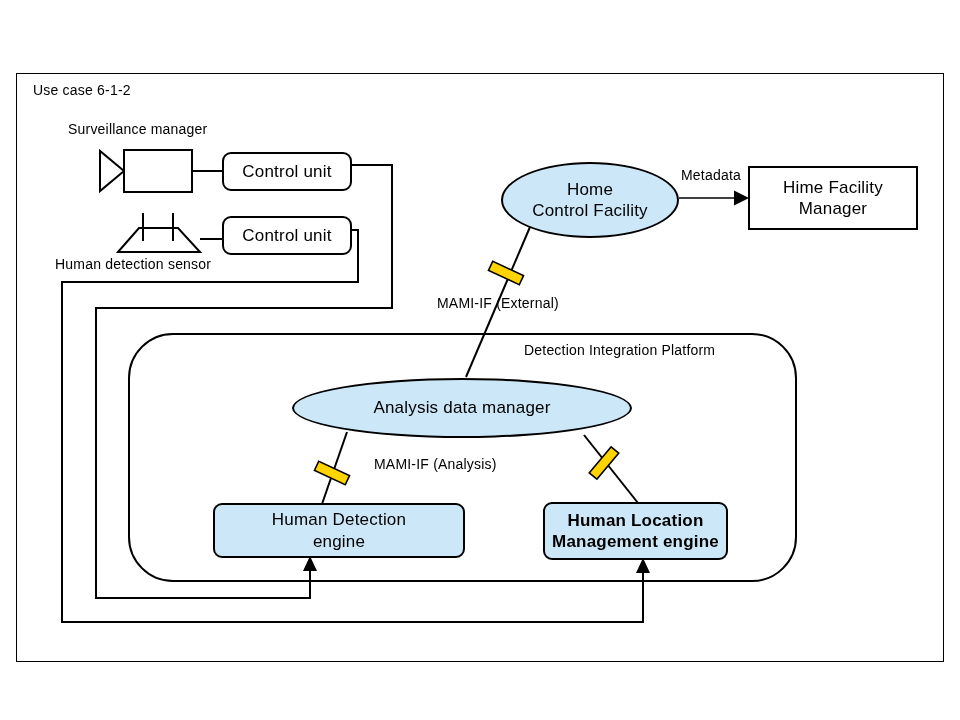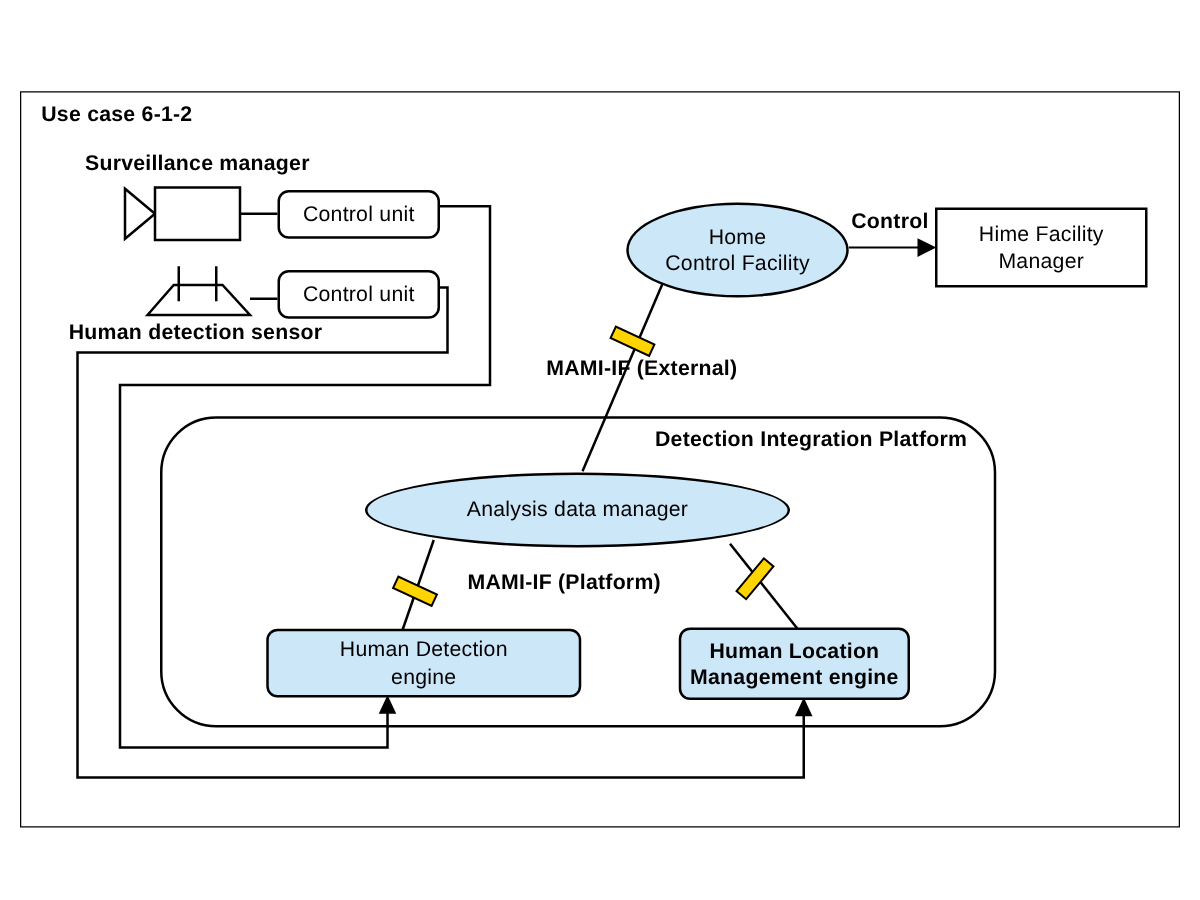--- a/index.html
+++ b/index.html
@@ -24,34 +24,34 @@
   .node{
     position:absolute;display:flex;align-items:center;justify-content:center;
     text-align:center;box-sizing:border-box;border:2px solid #000;
     font-size:17px;line-height:1.25;letter-spacing:.2px;white-space:pre-line;
   }
   .round{border-radius:9px;}
   .ellipse{border-radius:50%;}
   .blue{background:var(--node-fill,#cce7f8);}
   .white{background:#fff;}
   .lbl{
-    position:absolute;font-size:17px;letter-spacing:.2px;white-space:nowrap;font-weight:bold;
+    position:absolute;font-size:14px;letter-spacing:.2px;white-space:nowrap;
   }
   .cu1{left:222px;top:152px;width:130px;height:39px;}
   .cu2{left:222px;top:216px;width:130px;height:39px;}
   .home{left:501px;top:162px;width:178px;height:76px;}
   .hime{left:748px;top:166px;width:170px;height:64px;}
   .analysis{left:292px;top:378px;width:340px;height:60px;}
   .hde{left:213px;top:503px;width:252px;height:55px;}
   .hle{left:543px;top:502px;width:185px;height:58px;font-weight:bold;}
   .title-lbl{left:33px;top:82px;}
   .surv-lbl{left:68px;top:121px;}
   .sens-lbl{left:55px;top:256px;}
   .ctrl-lbl{left:681px;top:167px;}
-  .ext-lbl{left:437px;top:285px;}
+  .ext-lbl{left:437px;top:295px;}
   .plat-lbl{left:524px;top:342px;}
   .int-lbl{left:374px;top:456px;}
 </style>
 </head>
 <body>
 
 <div class="stage">
 
   <div class="frame"></div>
 
@@ -94,23 +94,23 @@
     <line class="wire" x1="584" y1="435" x2="638" y2="503"></line>
     <rect class="tab" x="-17" y="-5" width="34" height="10" transform="translate(604,463) rotate(-50)"></rect>
   </svg>
 
   <div class="platform"></div>
   <div class="lbl plat-lbl">Detection Integration Platform</div>
 
   <div class="lbl title-lbl">Use case 6-1-2</div>
   <div class="lbl surv-lbl">Surveillance manager</div>
   <div class="lbl sens-lbl">Human detection sensor</div>
-  <div class="lbl ctrl-lbl">Control</div>
+  <div class="lbl ctrl-lbl">Metadata</div>
   <div class="lbl ext-lbl">MAMI-IF (External)</div>
-  <div class="lbl int-lbl">MAMI-IF (Platform)</div>
+  <div class="lbl int-lbl">MAMI-IF (Analysis)</div>
 
   <div class="node round white cu1">Control unit</div>
   <div class="node round white cu2">Control unit</div>
   <div class="node ellipse blue home">Home
 Control Facility</div>
   <div class="node white hime">Hime Facility
 Manager</div>
   <div class="node ellipse blue analysis">Analysis data manager</div>
   <div class="node round blue hde">Human Detection
 engine</div>

